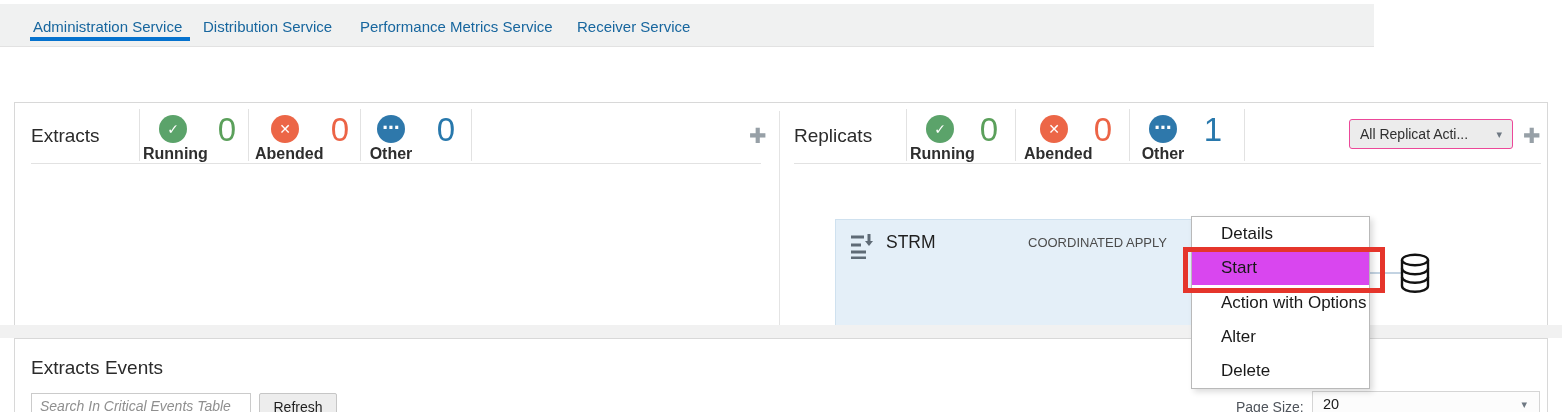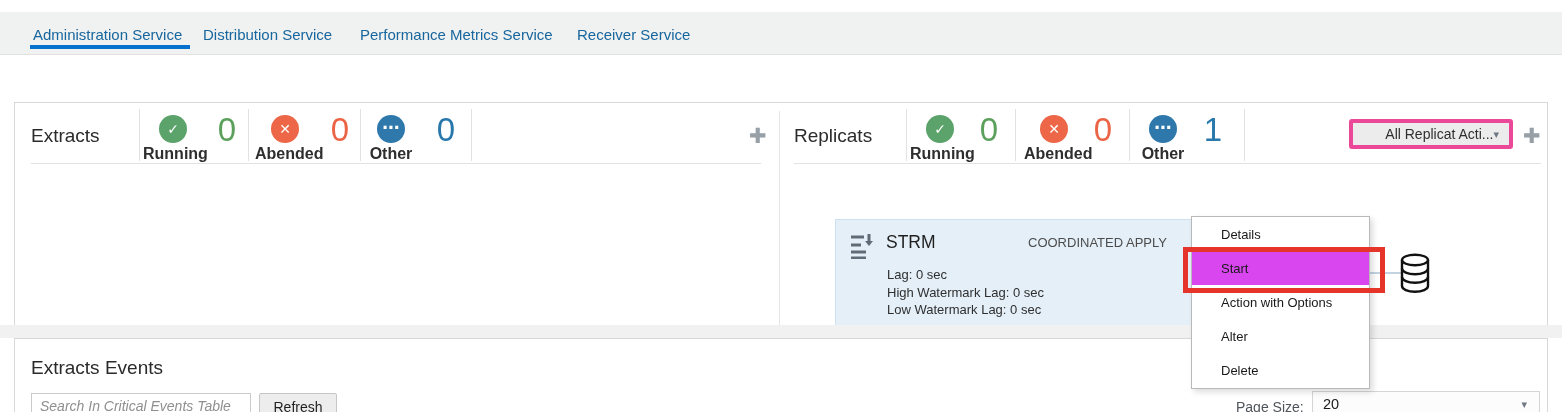--- a/index.html
+++ b/index.html
@@ -2,21 +2,21 @@
 <html><head>
 <meta charset="utf-8">
 <style>
   * { margin:0; padding:0; box-sizing:border-box; }
   html,body { background:#fff; }
   #root {
     position:relative; width:1562px; height:412px; overflow:hidden;
     font-family:"Liberation Sans","DejaVu Sans",sans-serif; background:#fff; color:#1f1f1f;
   }
   
-  .tabbar { position:absolute; left:0; top:12px; width:1562px; height:43px;
+  .tabbar { position:absolute; left:0; top:4px; width:1374px; height:43px;
     background:#f0f1f1; border-bottom:1px solid #e2e2e2; }
   .tab { position:absolute; top:14px; font-size:15px; color:#17669e; white-space:nowrap; cursor:pointer; }
   .tab-underline { position:absolute; left:30px; top:33px; width:160px; height:4px; background:#0572ce; }
   
   .panel { position:absolute; background:#fff; border:1px solid #d8d8d8; }
   #monitor-panel { left:14px; top:54px; width:1534px; height:271px;margin-top:48px; }
   .gray-strip { position:absolute; left:0; top:325px; width:1562px; height:13px; background:#f1f1f1; }
   #critical-panel { left:14px; top:338px; width:1534px; height:80px; }
   .panel-title { position:absolute; font-size:19px; color:#2b2b2b; }
   .vsep { position:absolute; width:1px; background:#e2e2e2; }
@@ -25,42 +25,42 @@
   .status-icon { position:absolute; width:28px; height:28px; border-radius:50%;
     display:flex; align-items:center; justify-content:center; color:#fff; font-weight:bold; }
   .status-icon.green { background:#5ba36a; } .status-icon.red { background:#ec6647; } .status-icon.blue { background:#2e78ab; }
   .status-icon .glyph { font-size:14px; line-height:1; }
   .status-icon .glyph.dots { font-size:17px; margin-top:-3px; }
   .status-label { position:absolute; width:60px; text-align:center; font-size:16px; font-weight:bold; color:#2e2e2e; }
   .status-count { position:absolute; width:40px; text-align:center; font-size:33px; }
   .status-count.green { color:#5ba05b; } .status-count.red { color:#ec6446; } .status-count.blue { color:#2878ac; }
   .add-btn { position:absolute; font-size:21px; color:#97a0a7; cursor:pointer; line-height:1; }
   
-  .gray-select { position:absolute; background:#ececec; border:4px solid #ec4899; border-radius:3px;
-    display:flex; align-items:center; justify-content:flex-end; padding:0 10px; font-size:14px; color:#2f2f2f; cursor:pointer; }
+  .gray-select { position:absolute; background:#ececec; border:1px solid #ec4899; border-radius:3px;
+    display:flex; align-items:center; justify-content:space-between; padding:0 10px; font-size:14px; color:#2f2f2f; cursor:pointer; }
   .caret { color:#6e7882; font-size:11px; }
   
   .replicat-card { position:absolute; left:820px; top:116px; width:460px; height:109px;
     background:#e4eff8; border:1px solid #cfe1ef;text-decoration:underline; }
   .card-name { position:absolute; left:50px; top:12px; font-size:17.5px; font-weight:500; color:#1f1f1f; }
   .card-mode { position:absolute; left:192px; top:15px; font-size:13px; color:#4c4c4c; }
   .action-btn { position:absolute; left:359px; top:14px; width:86px; height:31px; background:#0572ce;
     border:none; border-radius:3px; color:#fff; font-size:14.5px; font-family:inherit;
     display:flex; align-items:center; justify-content:center; gap:8px; cursor:pointer; }
   .action-btn .caret { color:#fff; font-size:10px; }
   .lag-block { position:absolute; left:51px; top:46px; font-size:13px; color:#2f2f2f; line-height:17.5px; }
   .repl-icon { position:absolute; left:14px; top:14px; }
   
   .connector { position:absolute; left:1278px; top:169px; width:110px; height:2px; background:#c3d3e2; }
   .path-node { position:absolute; left:1298px; top:155px; width:44px; height:44px; border-radius:50%; background:#efca67; }
   .db-icon { position:absolute; left:1384px; top:150px; }
   
   .menu { position:absolute; left:1191px; top:216px; width:179px; height:173px; background:#fff;
     border:1px solid #b9b9b9; box-shadow:3px 3px 6px rgba(0,0,0,.14); z-index:10; display:flex; flex-direction:column; }
-  .menu-item { flex:1; display:flex; align-items:center; padding-left:29px; font-size:13px; color:#191919; cursor:pointer; }
+  .menu-item { flex:1; display:flex; align-items:center; padding-left:29px; font-size:17px; color:#191919; cursor:pointer; }
   .menu-item.highlighted { background:#d946ef; }
   .annotation-rect { position:absolute; left:1183px; top:247px; width:202px; height:46px;
     border:5px solid #e5352b; z-index:20; pointer-events:none; }
   
   .search-input { position:absolute; left:16px; top:54px; width:220px; height:26px;
     border:1px solid #cbcbcb; padding:0 8px; font-size:14px; font-family:inherit; color:#333; }
   .search-input::placeholder { font-style:italic; color:#8f8f8f; }
   .refresh-btn { position:absolute; left:244px; top:54px; width:78px; height:27px; background:#ededed;
     border:1px solid #c6c6c6; border-radius:2px; font-size:14px; font-family:inherit; color:#1f1f1f; cursor:pointer; }
   .pagesize-label { position:absolute; left:1221px; top:60px; font-size:14px; color:#4f545b; }
@@ -168,25 +168,20 @@
           </g>
           <path d="M15 7 h8 l-4 5 z" fill="#5f6b76"></path>
         </svg>
       </span>
       <span class="card-name">STRM</span>
       <span class="card-mode">COORDINATED APPLY</span>
       <button class="action-btn">
         <span>Action</span>
         <span class="caret">▾</span>
       </button>
-      <div class="lag-block">
-        <div>Lag: 0 sec</div>
-        <div>High Watermark Lag: 0 sec</div>
-        <div>Low Watermark Lag: 0 sec</div>
-      </div>
     </div>
   </div>
 
   <div class="gray-strip"></div>
 
   <div class="panel" id="critical-panel">
     <div class="panel-title" style="left:16px; top:18px">Extracts Events</div>
     <input class="search-input" type="text" placeholder="Search In Critical Events Table" style="">
     <button class="refresh-btn">Refresh</button>
     <span class="pagesize-label">Page Size:</span>

